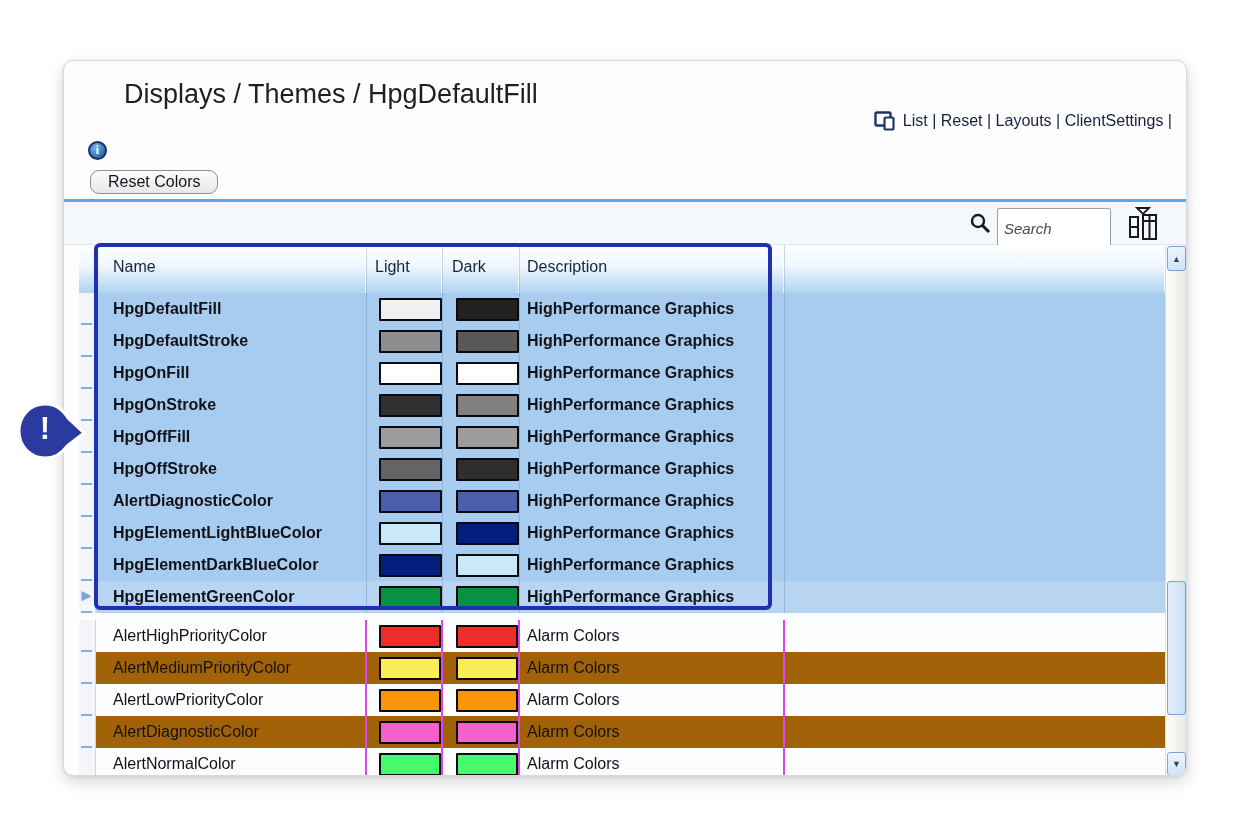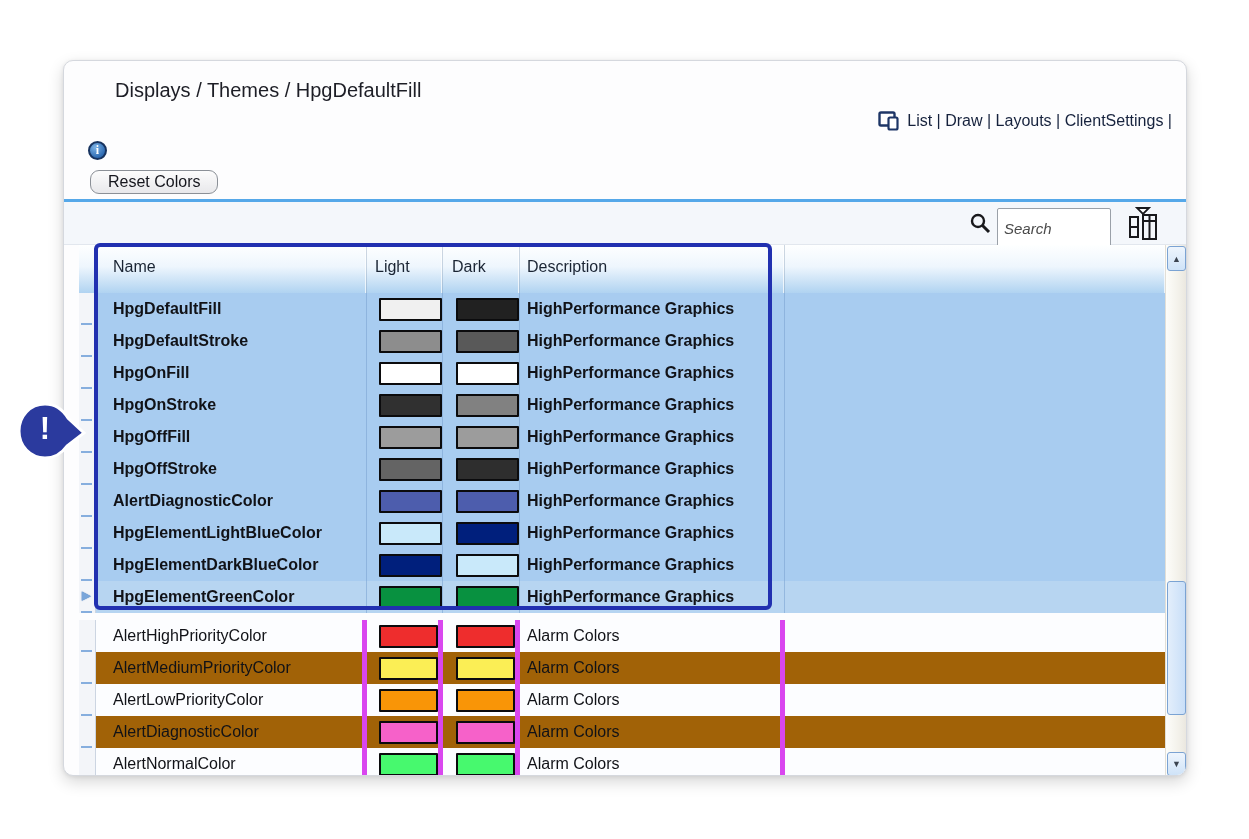--- a/index.html
+++ b/index.html
@@ -5,21 +5,21 @@
   * { margin:0; padding:0; box-sizing:border-box; }
   html,body { width:1249px; height:839px; background:#ffffff; overflow:hidden;
               font-family:"Liberation Sans", sans-serif; }
 
   
   .panel { position:absolute; left:63px; top:60px; width:1124px; height:716px;
            background:#fdfdfe; border:1px solid #d5d8de; border-radius:10px;
            box-shadow:0 6px 16px rgba(0,0,0,.16), 0 1px 4px rgba(0,0,0,.08);
            overflow:hidden; }
 
-  .page-title { position:absolute; left:51px; top:18px; font-size:20px; color:#1d1e26; }
+  .page-title { position:absolute; left:60px; top:18px; font-size:27px; color:#1d1e26; }
 
   .nav-links { position:absolute; top:50px; right:14px; display:flex; align-items:center;
                gap:7px; font-size:16px; color:#16223d; }
   .nav-links .link { cursor:pointer; }
   .nav-links .sep { color:#16223d; }
 
   .info-icon { position:absolute; left:24px; top:80px; width:19px; height:19px;
                border-radius:50%; background:radial-gradient(circle at 35% 30%, #7db3e6, #2f6cb3 70%);
                border:2px solid #17335f; color:#ffffff; font-size:12px; font-weight:bold;
                font-family:"Liberation Serif", serif; display:flex; align-items:center;
@@ -59,21 +59,21 @@
   .c-desc   { width:265px; flex:none; padding-left:7px; }
   .c-fill   { flex:1; border-right:none !important; }
 
   .row { display:flex; height:32px; position:relative; font-size:16px; color:#111217; cursor:pointer; }
   .row .cell { display:flex; align-items:center; }
   .row.sel { background:#a8ccf0;font-weight:bold; }
   .row.sel .cell { border-right:1px solid rgba(120,160,208,.55); }
   .row.cur { background:#b7d5f1; }
   .row.unsel-even { background:#fcfdff; }
   .row.unsel-odd  { background:#a16207; }
-  .row.unsel-even .cell, .row.unsel-odd .cell { border-right:5px solid #d946ef; }
+  .row.unsel-even .cell, .row.unsel-odd .cell { border-right:2px solid #d946ef; }
   .row .c-fill { border-right:none !important; }
   .row.gap { margin-bottom:7px; }
 
   .gutter-cell { position:relative; background:#f3f5f9 !important;
                  border-right:1px solid #ccd5e2 !important; }
   .gutter-dash { position:absolute; left:2px; bottom:0; width:11px; height:2px; background:#86aede; }
   .row-marker { position:absolute; left:3px; top:9px; font-size:11px; color:#7aa6da;
                 text-shadow:0 0 1px #3a6db0; line-height:1; }
 
   .swatch { width:64px; height:23px; border:2px solid #0b0b0d; border-radius:1px; margin-left:4px; }
@@ -114,21 +114,21 @@
 
 <div class="panel">
 
   <div class="page-title">Displays / Themes / HpgDefaultFill</div>
 
   <div class="nav-links">
     <svg width="22" height="20" viewBox="0 0 22 20">
       <rect x="1.5" y="1.5" width="15" height="13" rx="1.5" fill="none" stroke="#1d3566" stroke-width="2.4"></rect>
       <rect x="10.5" y="6.5" width="9" height="12" rx="1.5" fill="#ffffff" stroke="#1d3566" stroke-width="2.2"></rect>
     </svg>
-    <span id="nav-link-slot"><span class="link">List</span><span class="sep"> | </span><span class="link">Draw</span><span class="sep"> | </span><span class="link">Layouts</span><span class="sep"> | </span><span class="link">ClientSettings</span><span class="sep"> | </span></span>
+    <span id="nav-link-slot"><span class="link">List</span><span class="sep"> | </span><span class="link">Reset</span><span class="sep"> | </span><span class="link">Layouts</span><span class="sep"> | </span><span class="link">ClientSettings</span><span class="sep"> | </span></span>
   </div>
 
   <div class="info-icon">i</div>
 
   <div class="reset-button">Reset Colors</div>
 
   <div class="blue-divider"></div>
 
   <div class="toolbar">
     <svg class="search-icon" viewBox="0 0 22 22">

